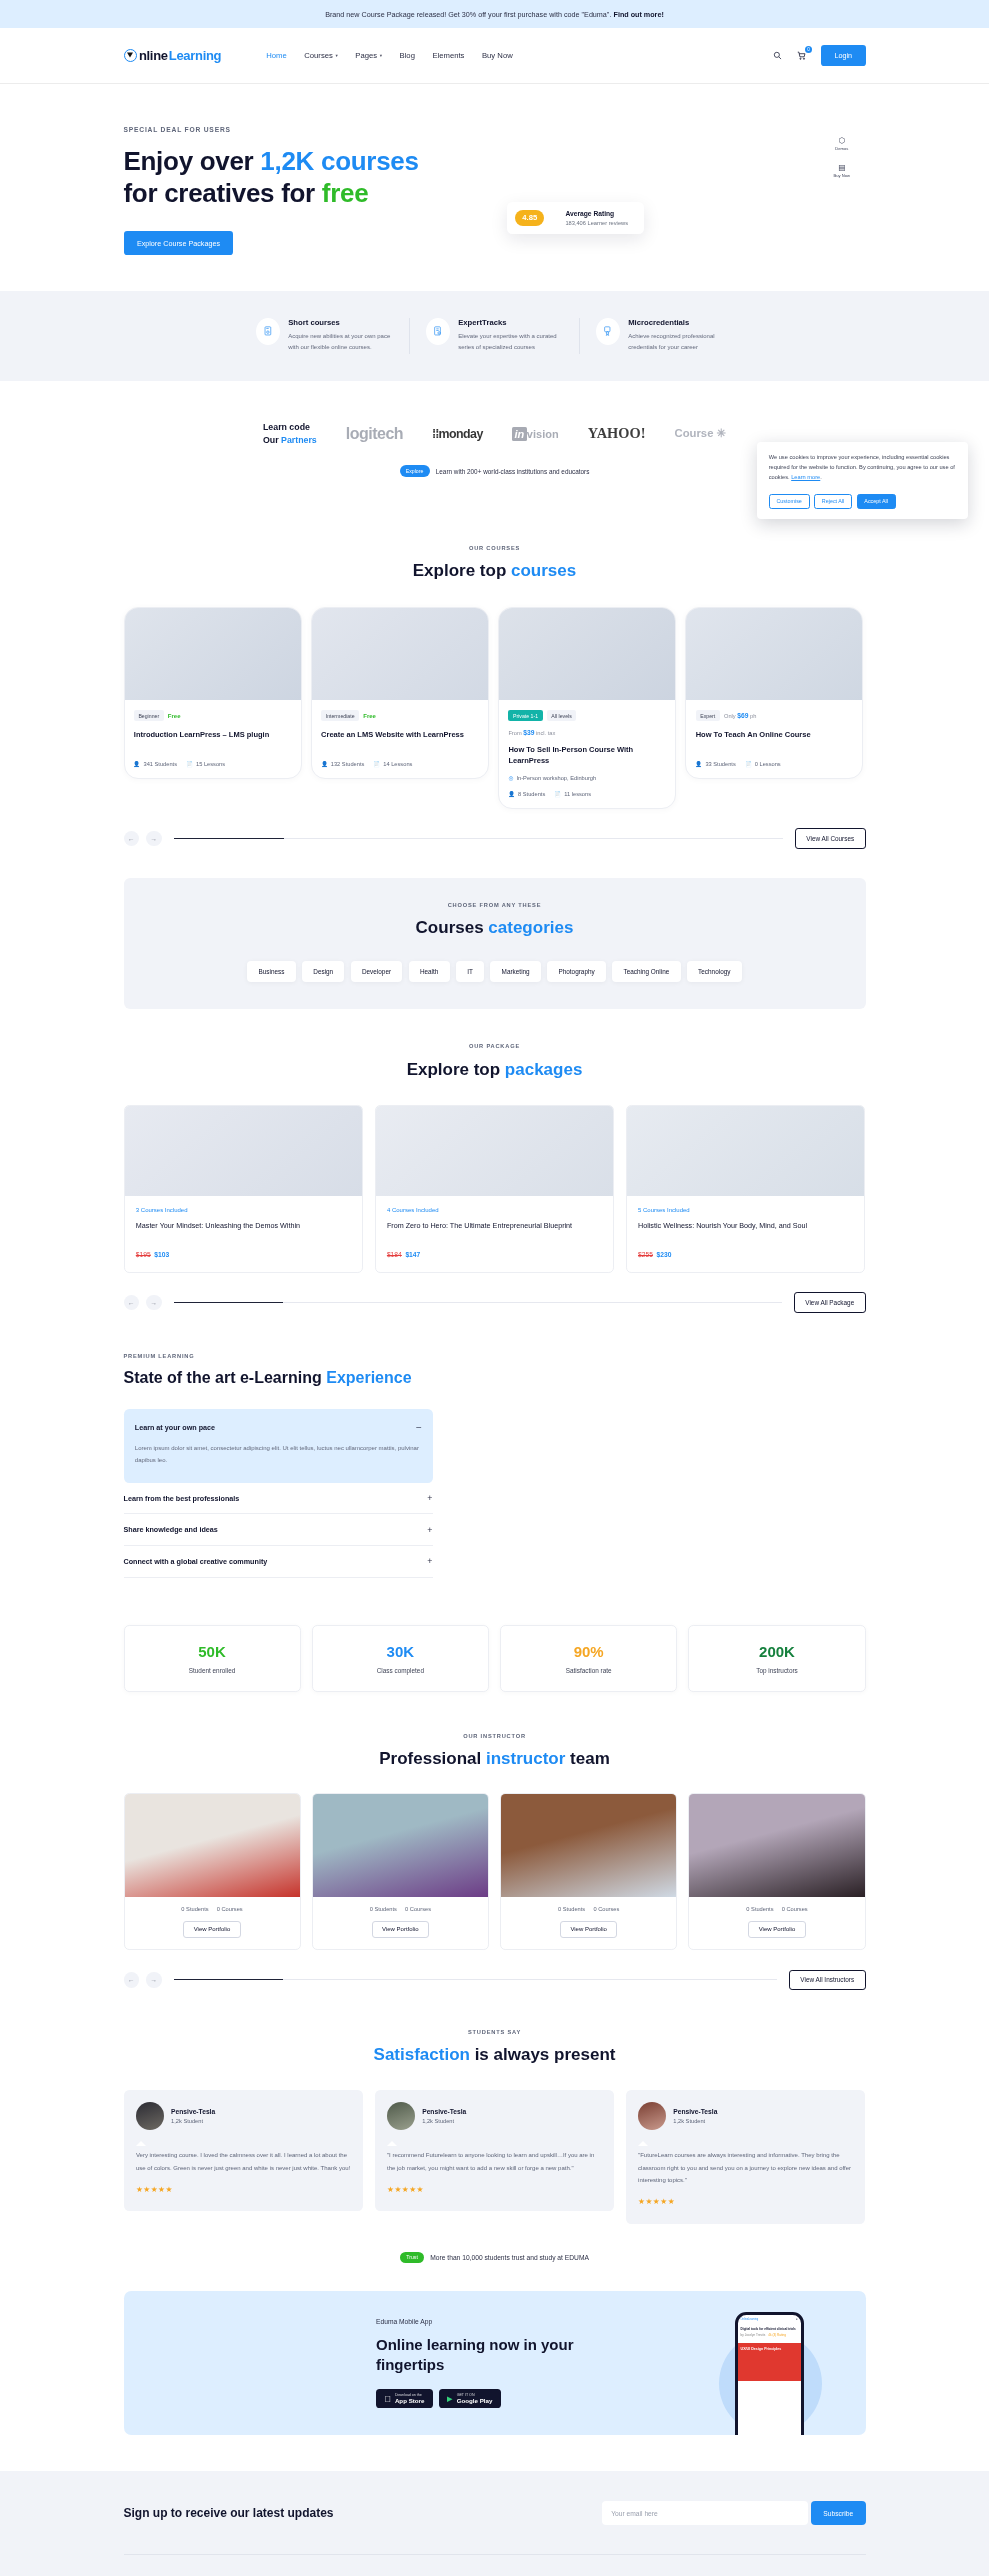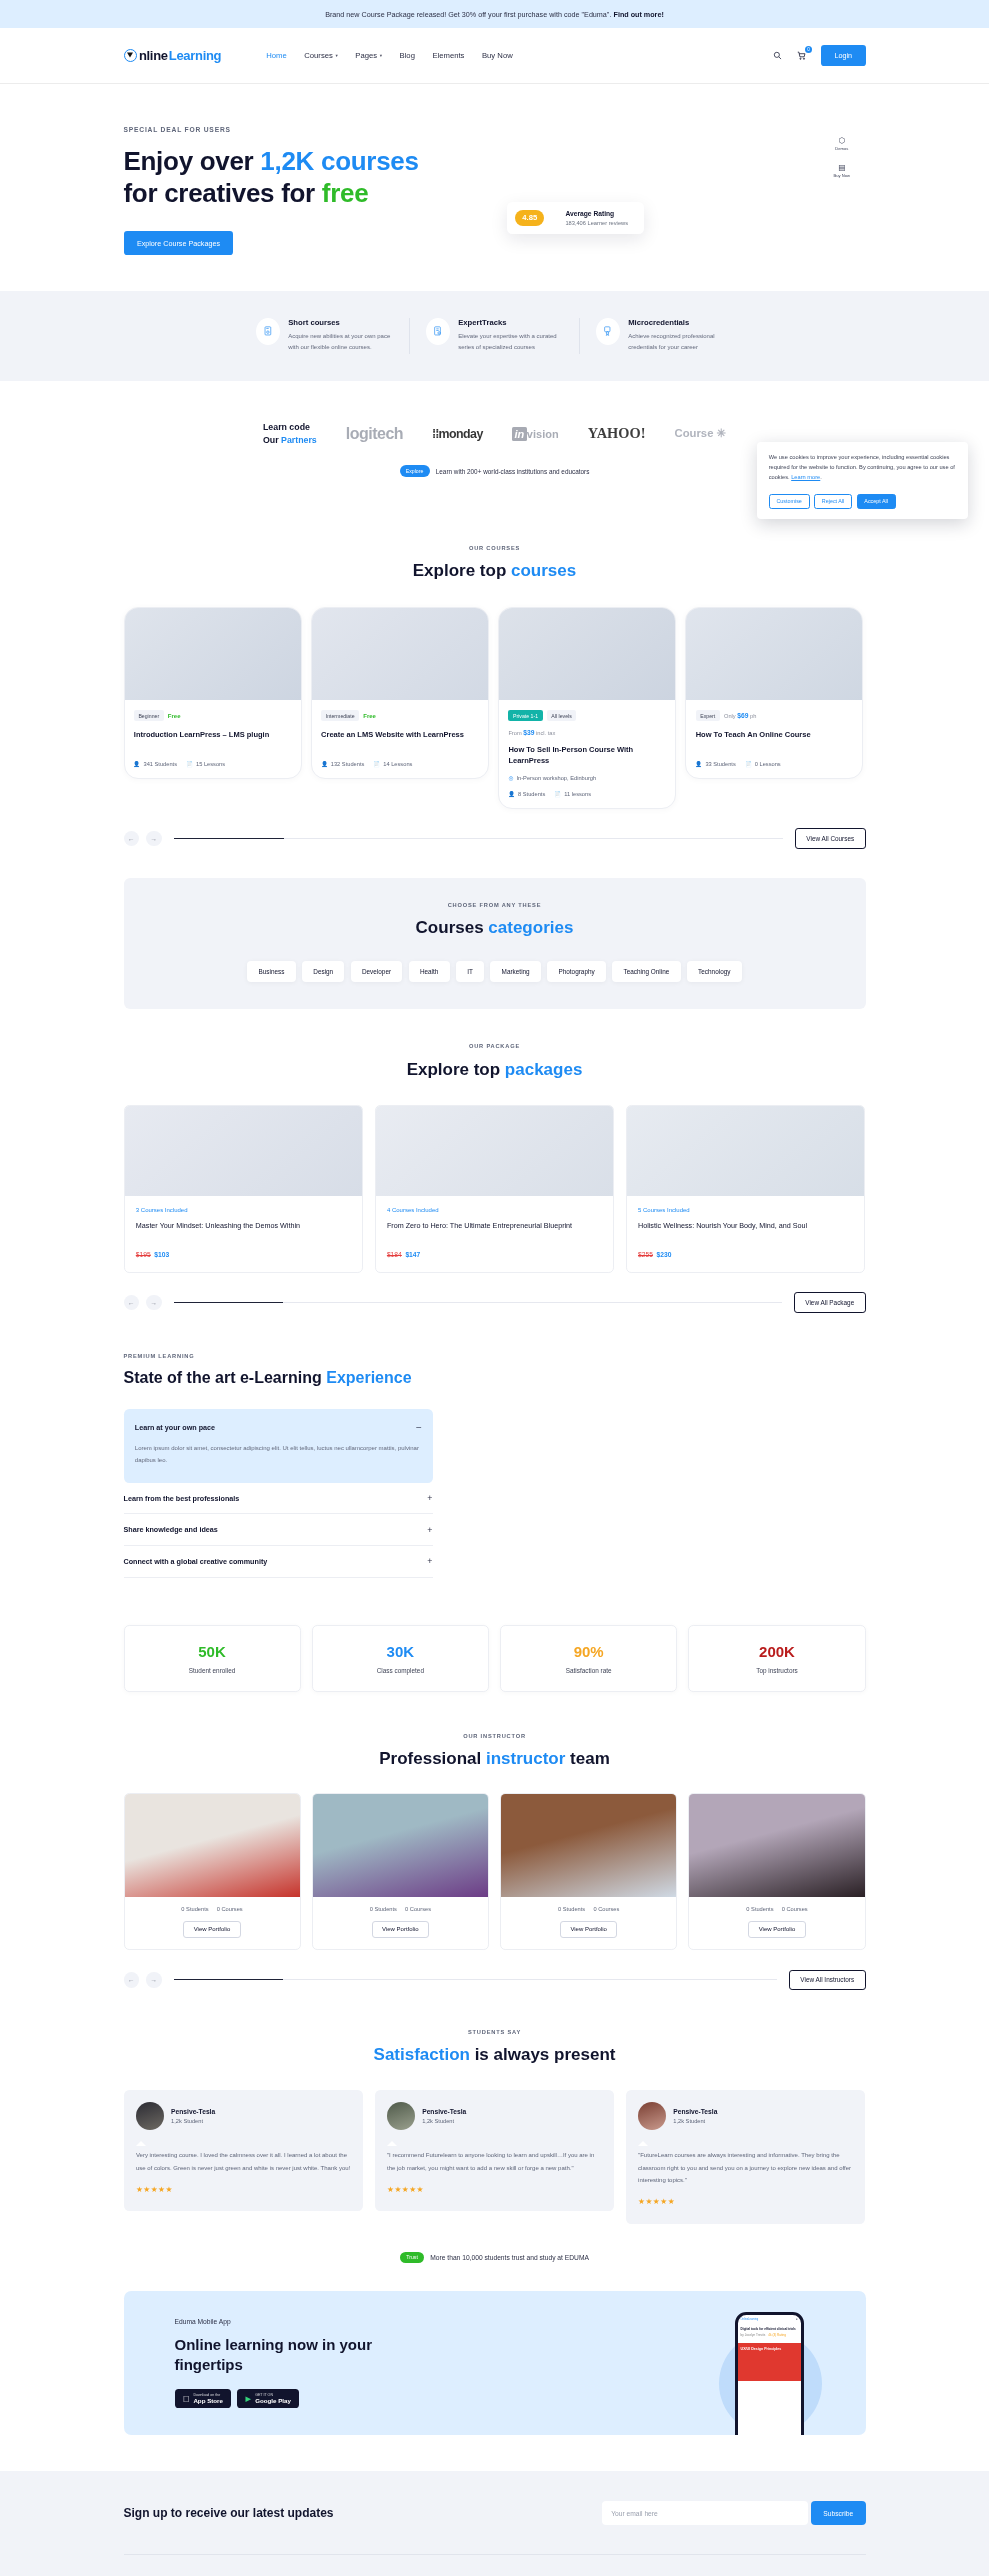--- a/index.html
+++ b/index.html
@@ -245,21 +245,21 @@
     border-left:5.2px solid transparent;border-right:5.2px solid transparent;border-bottom:5.2px solid #fff;
   }
   .stars { color:#f5a623; font-size:7.7px; letter-spacing:0.5px; margin-top:7.2px; }
   .trust-strip { display:flex; gap:6.2px; align-items:center; justify-content:center; margin-top:28px; }
   .trust-badge { background:#2fbb29; color:#fff; font-size:5.2px; padding:2.6px 6.2px; border-radius:6.2px;}
   .trust-strip .txt { font-size:6.7px; color:#2c2f45; }
 
   
   .app-banner {
     margin-top:28px; background:#ddeeff; border-radius:7.2px; display:flex; align-items:center;
-    padding:27px 51px; position:relative; overflow:hidden; min-height:134px;
+    padding:27px 51px; position:relative; overflow:hidden; min-height:134px;justify-content:center;
   }
   .app-kicker { font-size:6.7px; color:#2c2f45; }
   .app-title { font-size:15px; font-weight:bold; line-height:1.35; margin-top:10.3px; max-width:237px;}
   .stores { display:flex; gap:6.2px; margin-top:13.4px; }
   .store {
     background:#11142d; color:#fff; border-radius:3.6px; padding:4.1px 8.2px; display:flex; gap:4.1px;
     align-items:center; cursor:pointer;
   }
   .store .s1 { font-size:3.6px; opacity:.8; display:block; }
   .store .s2 { font-size:6.2px; font-weight:bold; display:block; }
@@ -691,21 +691,21 @@
       </div>
       <div class="stat">
         <div class="n" style="color:#1e8bf3;">30K</div>
         <div class="l">Class completed</div>
       </div>
       <div class="stat">
         <div class="n" style="color:#f5a623;">90%</div>
         <div class="l">Satisfaction rate</div>
       </div>
       <div class="stat">
-        <div class="n" style="color:#b91c1c;">200K</div>
+        <div class="n" style="color:#15803d;">200K</div>
         <div class="l">Top instructors</div>
       </div>
     </div>
 
     <div class="inst-sec">
       <div class="sec-kicker">OUR INSTRUCTOR</div>
       <div class="sec-title">
         <span>Professional </span><span class="b">instructor</span><span> team</span>
       </div>
       <div class="inst-grid">

